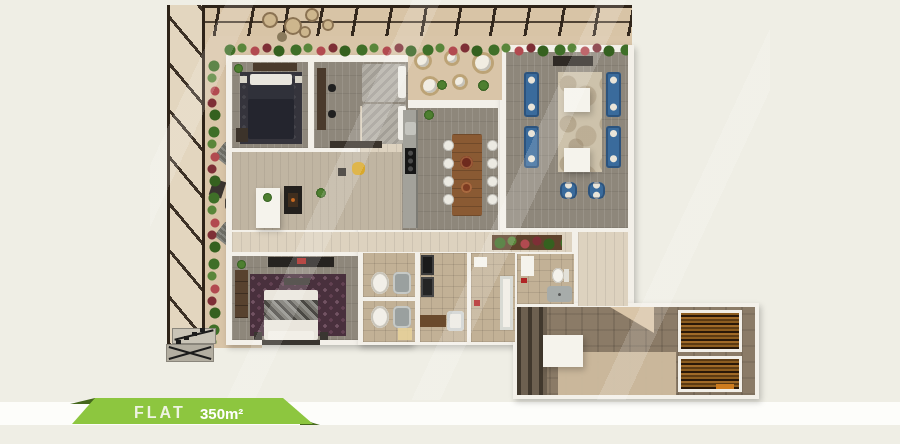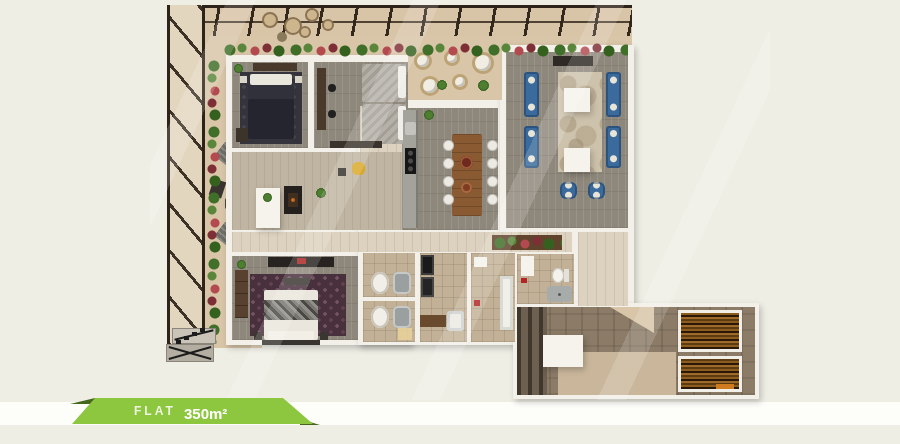--- a/index.html
+++ b/index.html
@@ -31,22 +31,22 @@
   .egg{background:#f1ede2;border:3px solid #bca376;border-radius:50%;box-shadow:inset -2px -2px 0 rgba(0,0,0,.18)}
   .wick{background:#cdb68d;border:2px solid #8a7252;border-radius:50%}
   .lng{background:#6e6e66;border-radius:3px;background-image:repeating-linear-gradient(0deg,rgba(255,255,255,.18) 0 2px,transparent 2px 5px)}
   .blanket{background:repeating-linear-gradient(45deg,#8f8e88 0 3px,#4a4843 3px 6px,#77756e 6px 9px)}
   .bspread{background-image:repeating-linear-gradient(135deg,rgba(0,0,0,.10) 0 3px,transparent 3px 7px)}
   .sun{background:repeating-linear-gradient(115deg,rgba(255,255,255,0) 0 70px,rgba(255,255,255,.16) 70px 96px,rgba(255,255,255,0) 96px 168px);pointer-events:none}
   
   .stripe{background:#fdfdfa}
   .ribbon{background:#8dc63f;clip-path:polygon(23px 0,211px 0,241px 100%,0 100%)}
   .tri{background:#45671c}
-  .ribbon .flat{position:absolute;left:62px;top:6px;font-size:12px;font-weight:bold;letter-spacing:3px;color:#eef3e2}
-  .ribbon .area{position:absolute;left:112px;top:7px;font-size:15px;font-weight:bold;color:#ffffff}
+  .ribbon .flat{position:absolute;left:62px;top:6px;font-size:16px;font-weight:bold;letter-spacing:3px;color:#eef3e2}
+  .ribbon .area{position:absolute;left:128px;top:7px;font-size:15px;font-weight:bold;color:#ffffff}
   .logo{font-family:"Liberation Sans",sans-serif}
   .dG{border:5px solid #8dc63f;border-radius:3px 11px 11px 3px}
   .dB{border:5px solid #1f4f7c;border-radius:3px 12px 12px 3px;background:#fcfcf9}
   .leaf{background:#1f4f7c;transform:skewY(18deg)}
   .brand{font-size:10px;font-weight:bold;color:#7fbb33;text-shadow:0 0 1px #1f4f7c;letter-spacing:.5px}
   .company{font-size:5px;color:#8b8b85;letter-spacing:.6px}
   .swoosh{border-bottom:3px solid #1f4f7c;border-radius:0 0 100% 100%;transform:rotate(-3deg)}
 </style>
 </head>
 <body>

